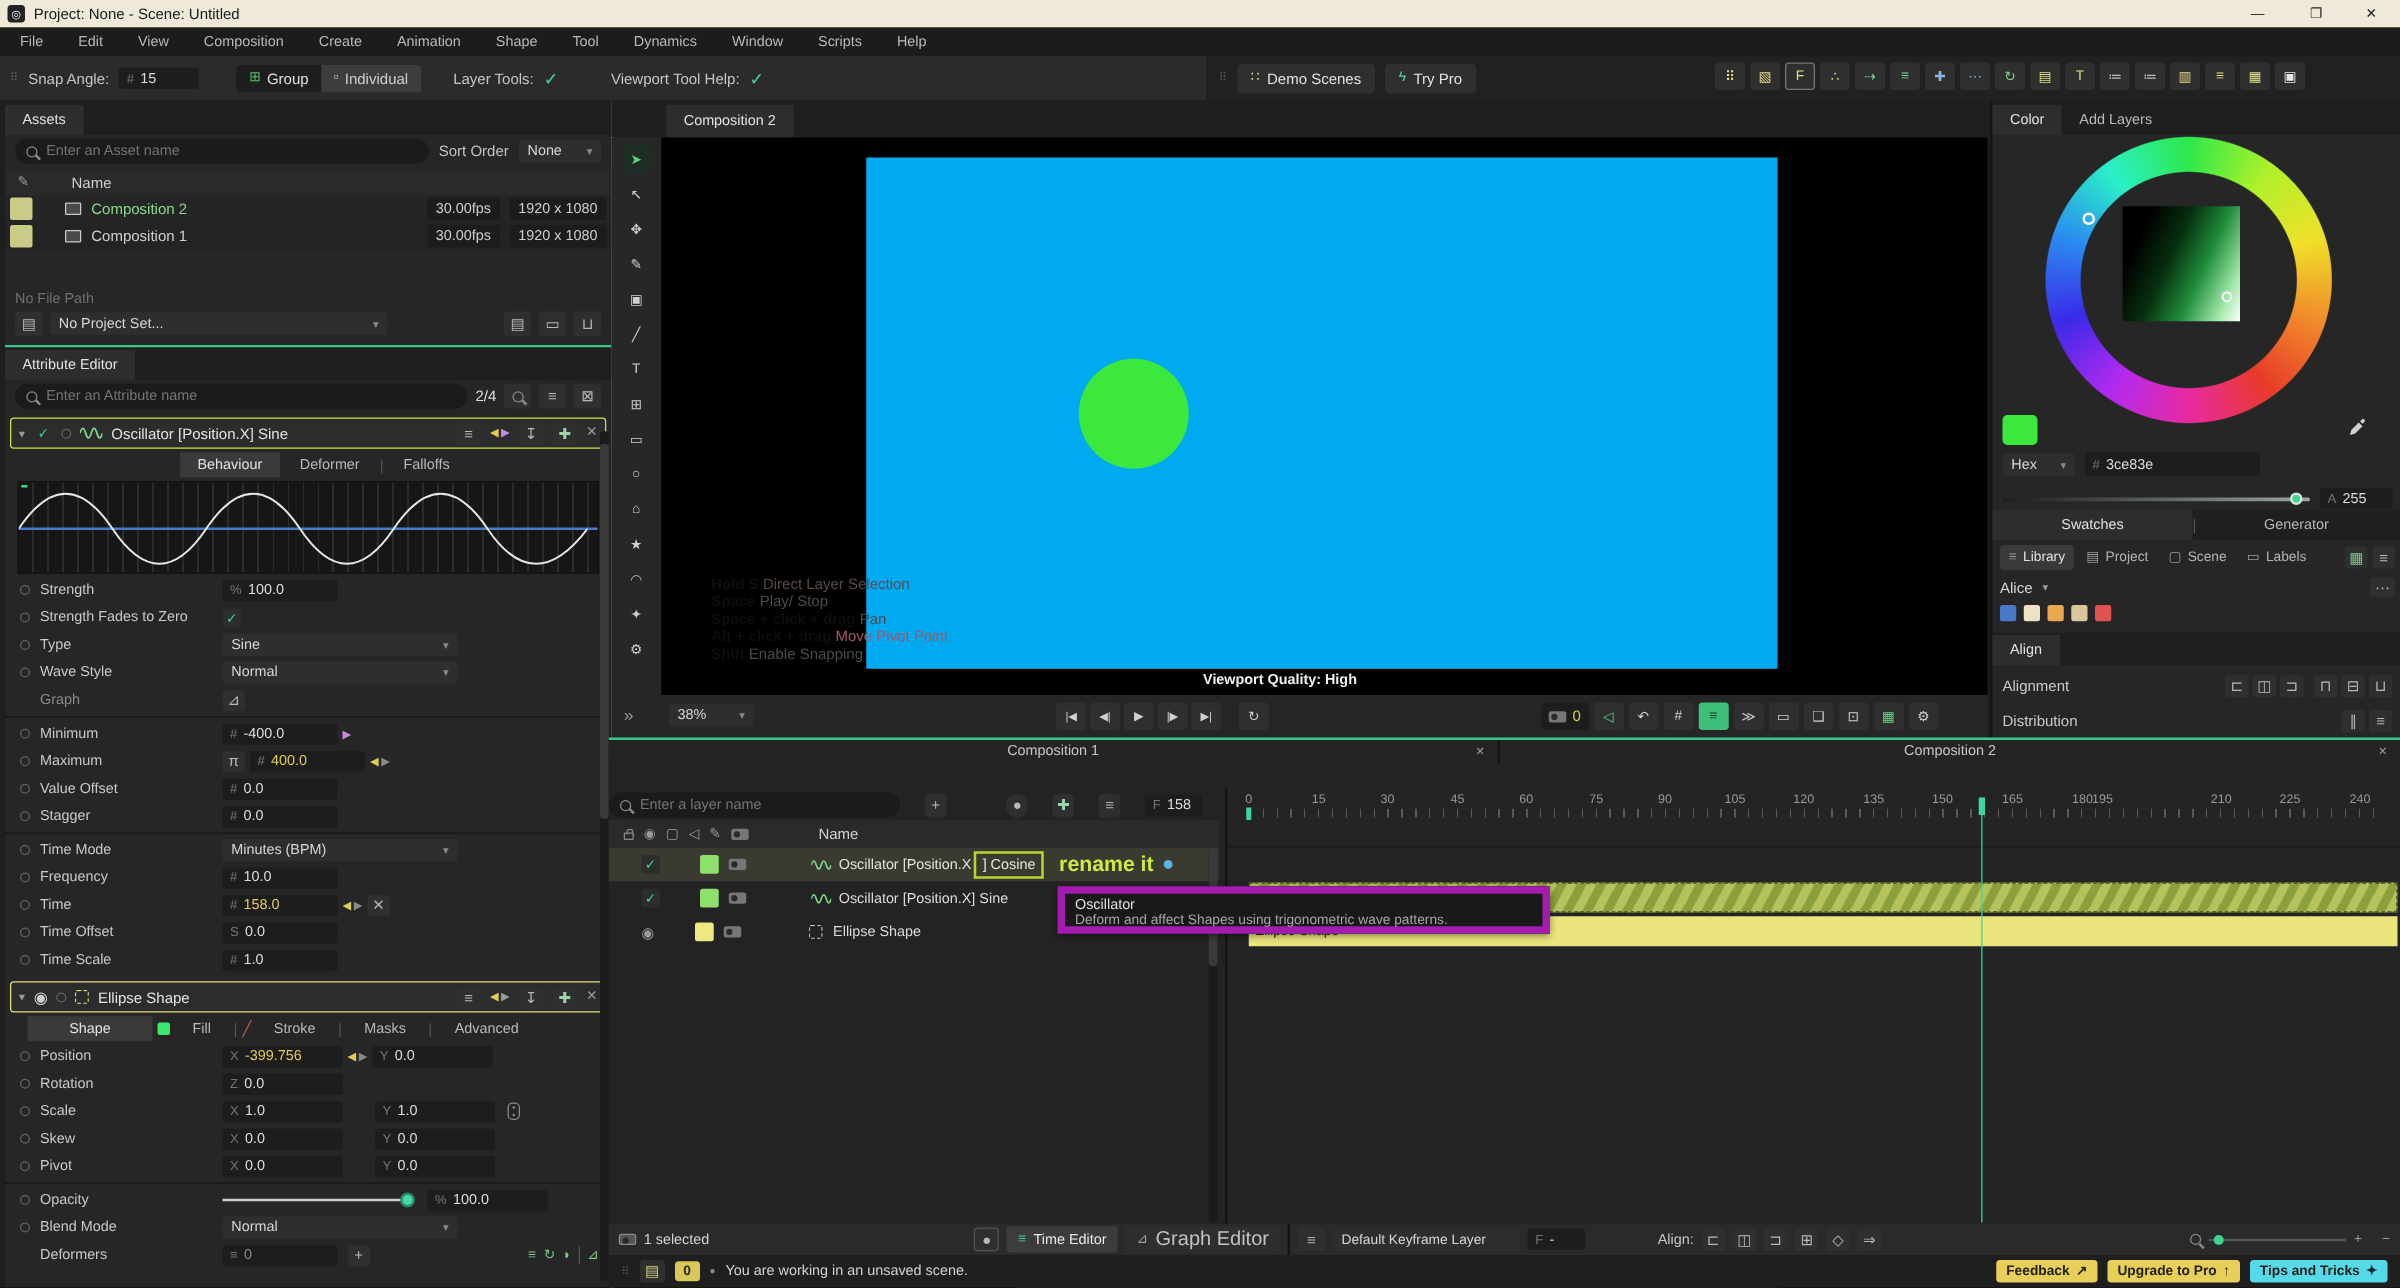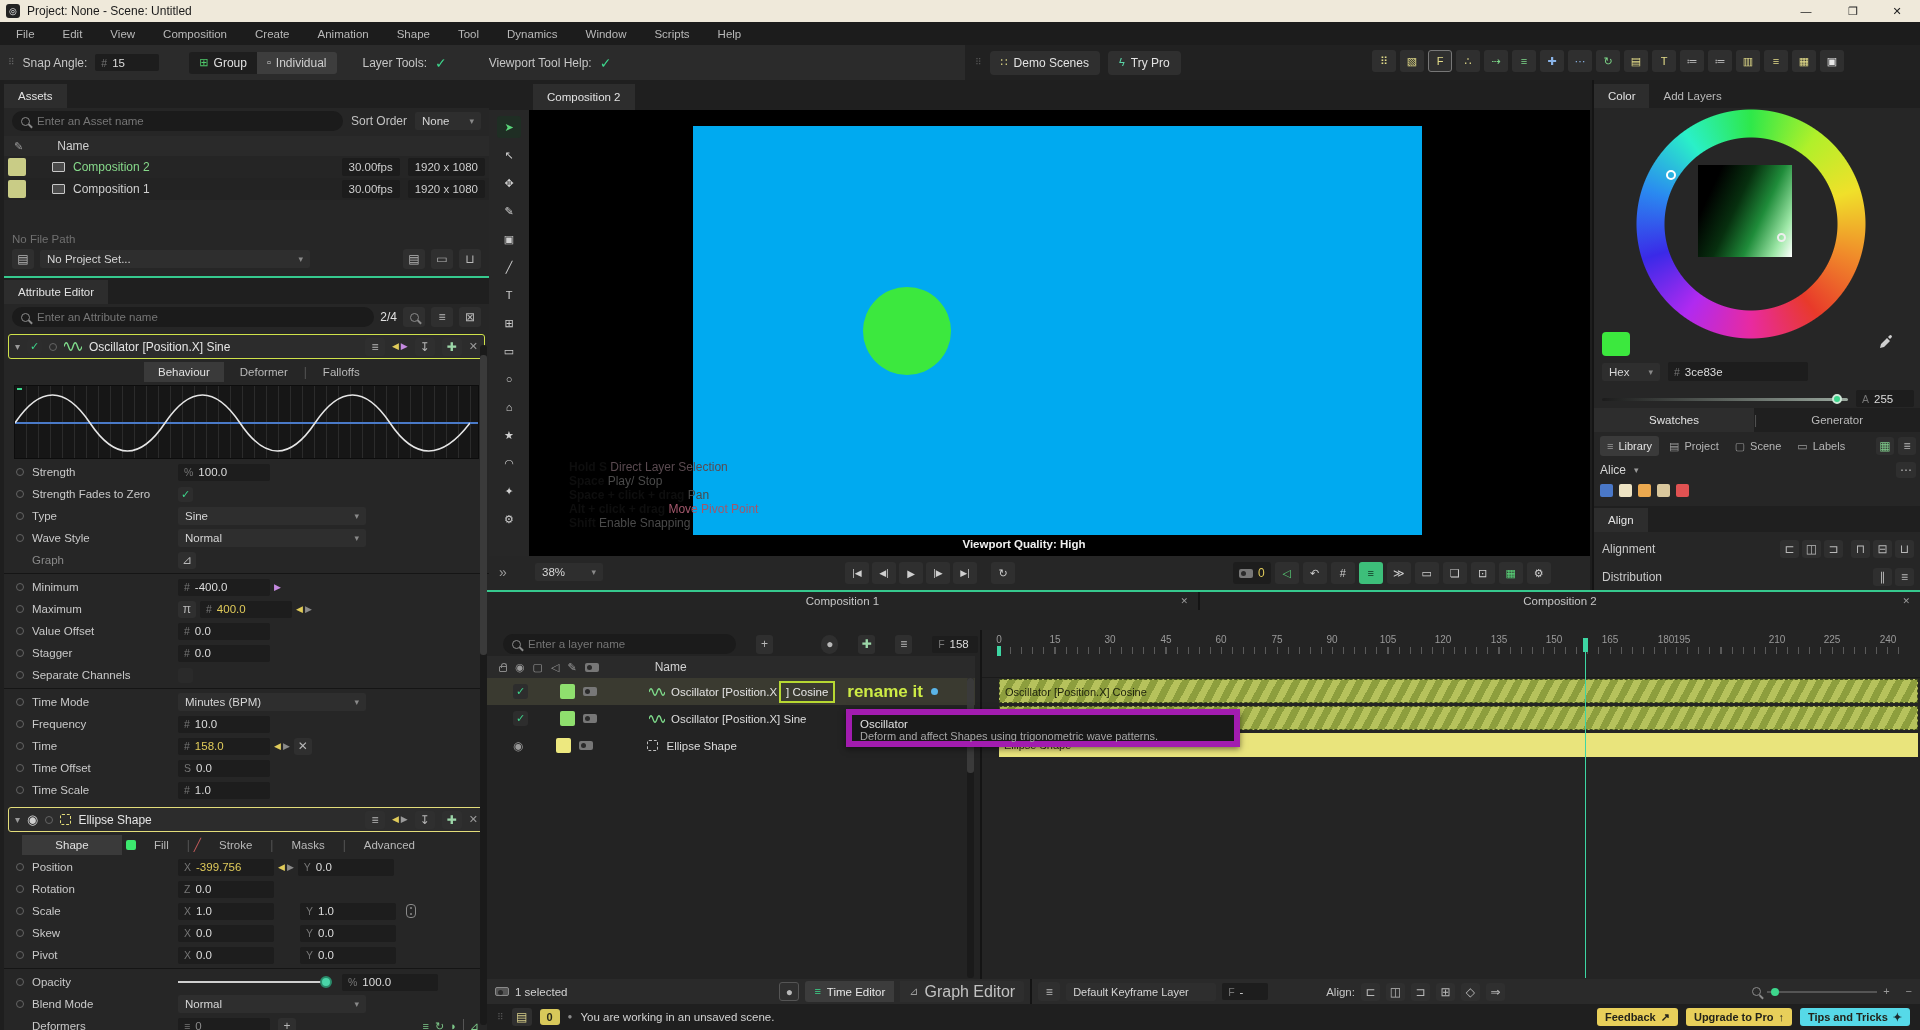--- a/index.html
+++ b/index.html
@@ -297,25 +297,20 @@
         </span>
       </div>
     <div class="arow">
         <span class="circ"></span>
         <span class="lbl">Stagger</span>
         <span class="fld" style="width:92px">
           <span class="pre">#</span>
           <span>0.0</span>
         </span>
       </div>
-    <div class="arow">
-        <span class="circ"></span>
-        <span class="lbl">Separate Channels</span>
-        <span class="chk empty"></span>
-      </div>
     <div class="divider"></div>
     <div class="arow">
         <span class="circ"></span>
         <span class="lbl">Time Mode</span>
         <span class="dd" style="width:188px">
           <span>Minutes (BPM)</span>
           <span class="chev">▾</span>
         </span>
       </div>
     <div class="arow">
@@ -649,21 +644,21 @@
   </div>
 
   <div class="abs" style="left:487px;top:590px;width:1433px;height:414px;background:#232323">
     <div style="height:2px;background:#36c98e"></div>
     <div class="row" style="height:18px;background:#242424">
       <span style="width:711px;text-align:center;color:#c6c6c6;font-size:11.5px;position:relative"><span>Composition 1</span><span class="ico" style="position:absolute;right:10px;top:2px;font-size:9px">✕</span></span>
       <span style="width:2px;height:18px;background:#141414"></span>
       <span style="flex:1;text-align:center;color:#c6c6c6;font-size:11.5px;position:relative"><span>Composition 2</span><span class="ico" style="position:absolute;right:10px;top:2px;font-size:9px">✕</span></span>
     </div>
 
-    <div class="abs row" style="left:16px;top:44px;gap:20px;width:475px">
+    <div class="abs row" style="left:0;top:44px;gap:20px;width:475px">
       <span class="search" style="width:272px">
           <span class="mag"></span>
           <input placeholder="Enter a layer name" style="">
         </span>
       <span class="ibtn" style="width:20px;height:19px">+</span>
       <span style="width:10px"></span>
       <span class="ibtn" style="width:20px;height:19px;border-radius:9px">●</span>
       <span class="ibtn" style="width:20px;height:19px;color:#9cd6a8">✚</span>
       <span class="ibtn" style="width:20px;height:19px">≡</span>
       <span class="fld" style="width:52px">
@@ -729,21 +724,20 @@
       <span class="rlabel" style="left:572px">150</span>
       <span class="rlabel" style="left:628px">165</span>
       <span class="rlabel" style="left:684px">180</span>
       <span class="rlabel" style="left:700px">195</span>
       <span class="rlabel" style="left:795px">210</span>
       <span class="rlabel" style="left:850px">225</span>
       <span class="rlabel" style="left:906px">240</span>
       <div class="abs" style="left:17px;top:17px;width:906px;height:7px;background:repeating-linear-gradient(to right,#5a5a5a 0 1px,transparent 1px 11.1px)"></div>
       <div class="abs" style="left:15px;top:16px;width:4px;height:10px;background:#3dd6a3"></div>
       <div class="abs" style="left:0;top:47px;width:940px;height:1px;background:#1a1a1a"></div>
-      <div class="abs stripebar" style="left:17px;top:49px;width:919px;height:24px"><span style="color:#20240e;font-size:11px;padding-left:5px;line-height:24px;white-space:nowrap">Oscillator [Position.X] Cosine</span></div>
       <div class="abs stripebar" style="left:17px;top:76px;width:919px;height:24px"><span></span></div>
       <div class="abs" style="left:17px;top:103px;width:919px;height:24px;background:#e9e47c"><span style="color:#2a2a12;font-size:11px;padding-left:5px;line-height:24px;white-space:nowrap">Ellipse Shape</span></div>
       <div class="abs" style="left:601px;top:8px;width:5px;height:14px;background:#3dd6a3"></div>
       <div class="abs" style="left:603px;top:8px;width:1px;height:340px;background:#3dd6a3"></div>
     </div>
 
     <div class="abs" style="left:359px;top:119px;width:394px;height:38px;background:#191919;border:6px solid #a21caf;box-shadow:0 2px 6px rgba(0,0,0,.5);padding:3px 8px;z-index:5">
       <div style="color:#e0e0e0;font-size:11.5px">Oscillator</div>
       <div style="color:#a6a6a6;font-size:11px">Deform and affect Shapes using trigonometric wave patterns.</div>
     </div>

